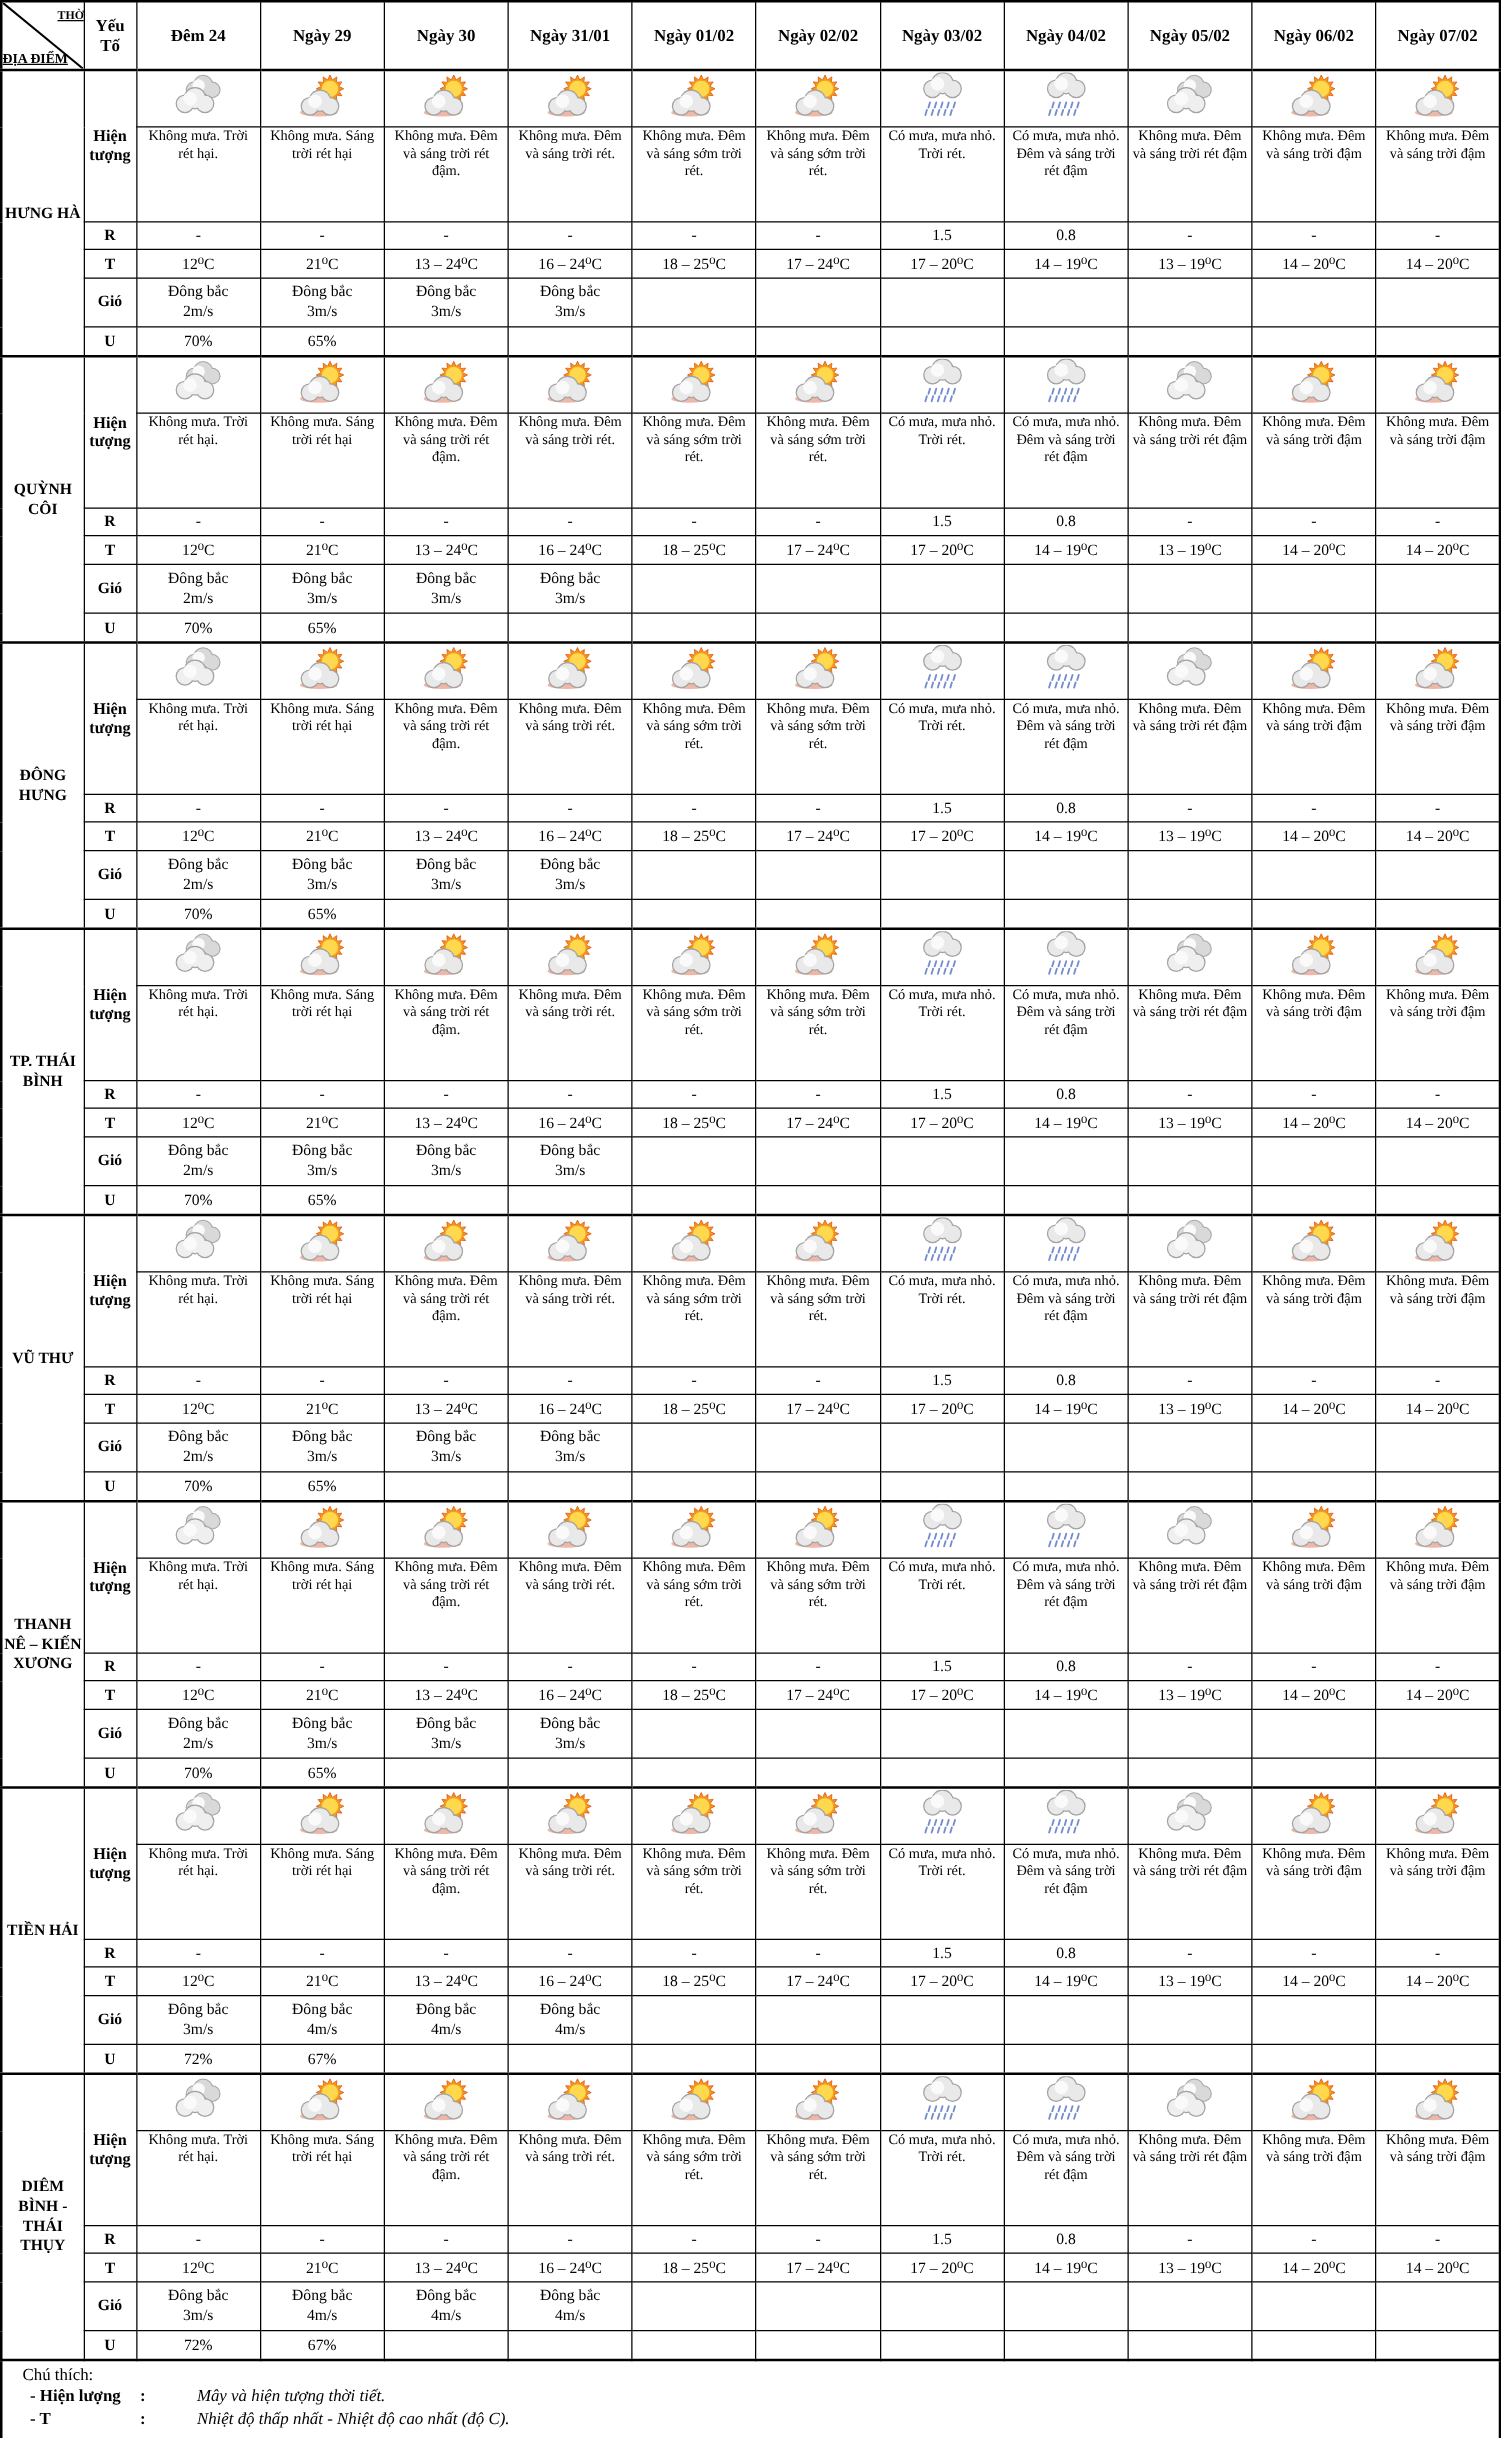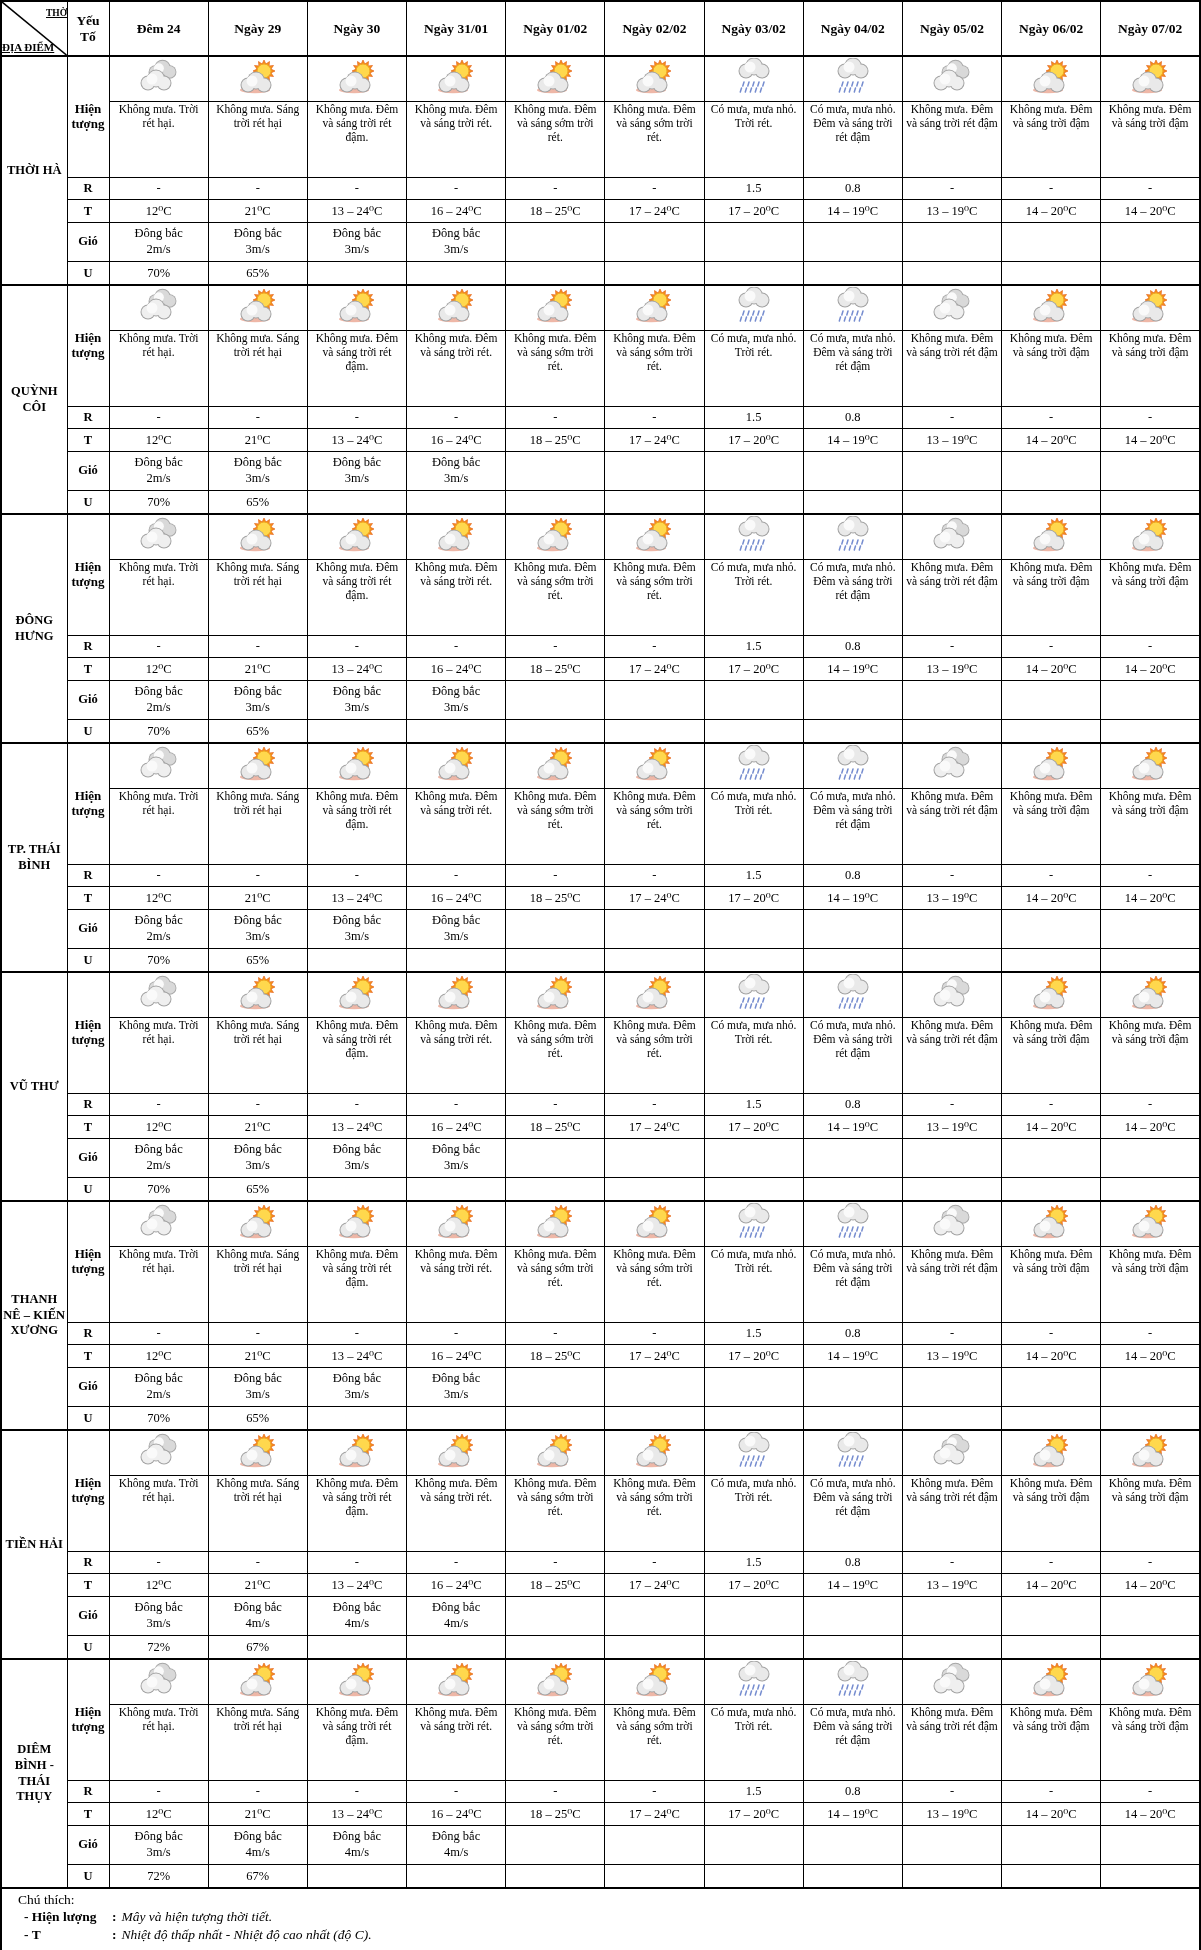--- a/index.html
+++ b/index.html
@@ -56,21 +56,21 @@
   .legend{
     border:2px solid #000;border-top:none;
     padding:3px 8px 6px 8px;
     min-height:94px;
     font-size:13.5px;
   }
   .legend-title{font-weight:normal;padding-left:8px;}
   .legend-item{padding-left:14px;line-height:1.32;}
   .li-label{display:inline-block;min-width:88px;font-weight:bold;}
   .li-colon{font-weight:bold;margin-right:5px;}
-  .li-desc{font-style:italic;}
+  .li-desc{font-style:italic;margin-left:36px;}
 </style>
 </head>
 <body>
 
 <div class="sheet">
   <table class="forecast">
     <colgroup id="colgroup">
         <col style="width: 66px;">
         <col style="width: 42px;">
         <col>
@@ -103,21 +103,21 @@
           <th class="date-th">Ngày 02/02</th>
           <th class="date-th">Ngày 03/02</th>
           <th class="date-th">Ngày 04/02</th>
           <th class="date-th">Ngày 05/02</th>
           <th class="date-th">Ngày 06/02</th>
           <th class="date-th">Ngày 07/02</th>
         </tr>
     </thead>
     <tbody id="tbody">
         <tr class="r-icon block-start">
-          <td class="loc-cell" rowspan="6">THỜI HÀ</td>
+          <td class="loc-cell" rowspan="6">HƯNG HÀ</td>
           <td class="phen-label" rowspan="2">Hiện tượng</td>
           <td class="icon-cell"><span class="wicon"><svg width="48" height="36" viewBox="0 0 48 36">
                 <g fill="#a8a8a8">
                   <circle cx="20.3" cy="12.9" r="6.75"></circle>
                   <circle cx="27.5" cy="8.850000000000001" r="8.1"></circle>
                   <circle cx="34.7" cy="12.9" r="6.75"></circle>
                 </g>
                 <g fill="#d9d9d9">
                   <circle cx="20.3" cy="12.9" r="5.8500000000000005"></circle>
                   <circle cx="27.5" cy="8.850000000000001" r="7.2"></circle>

